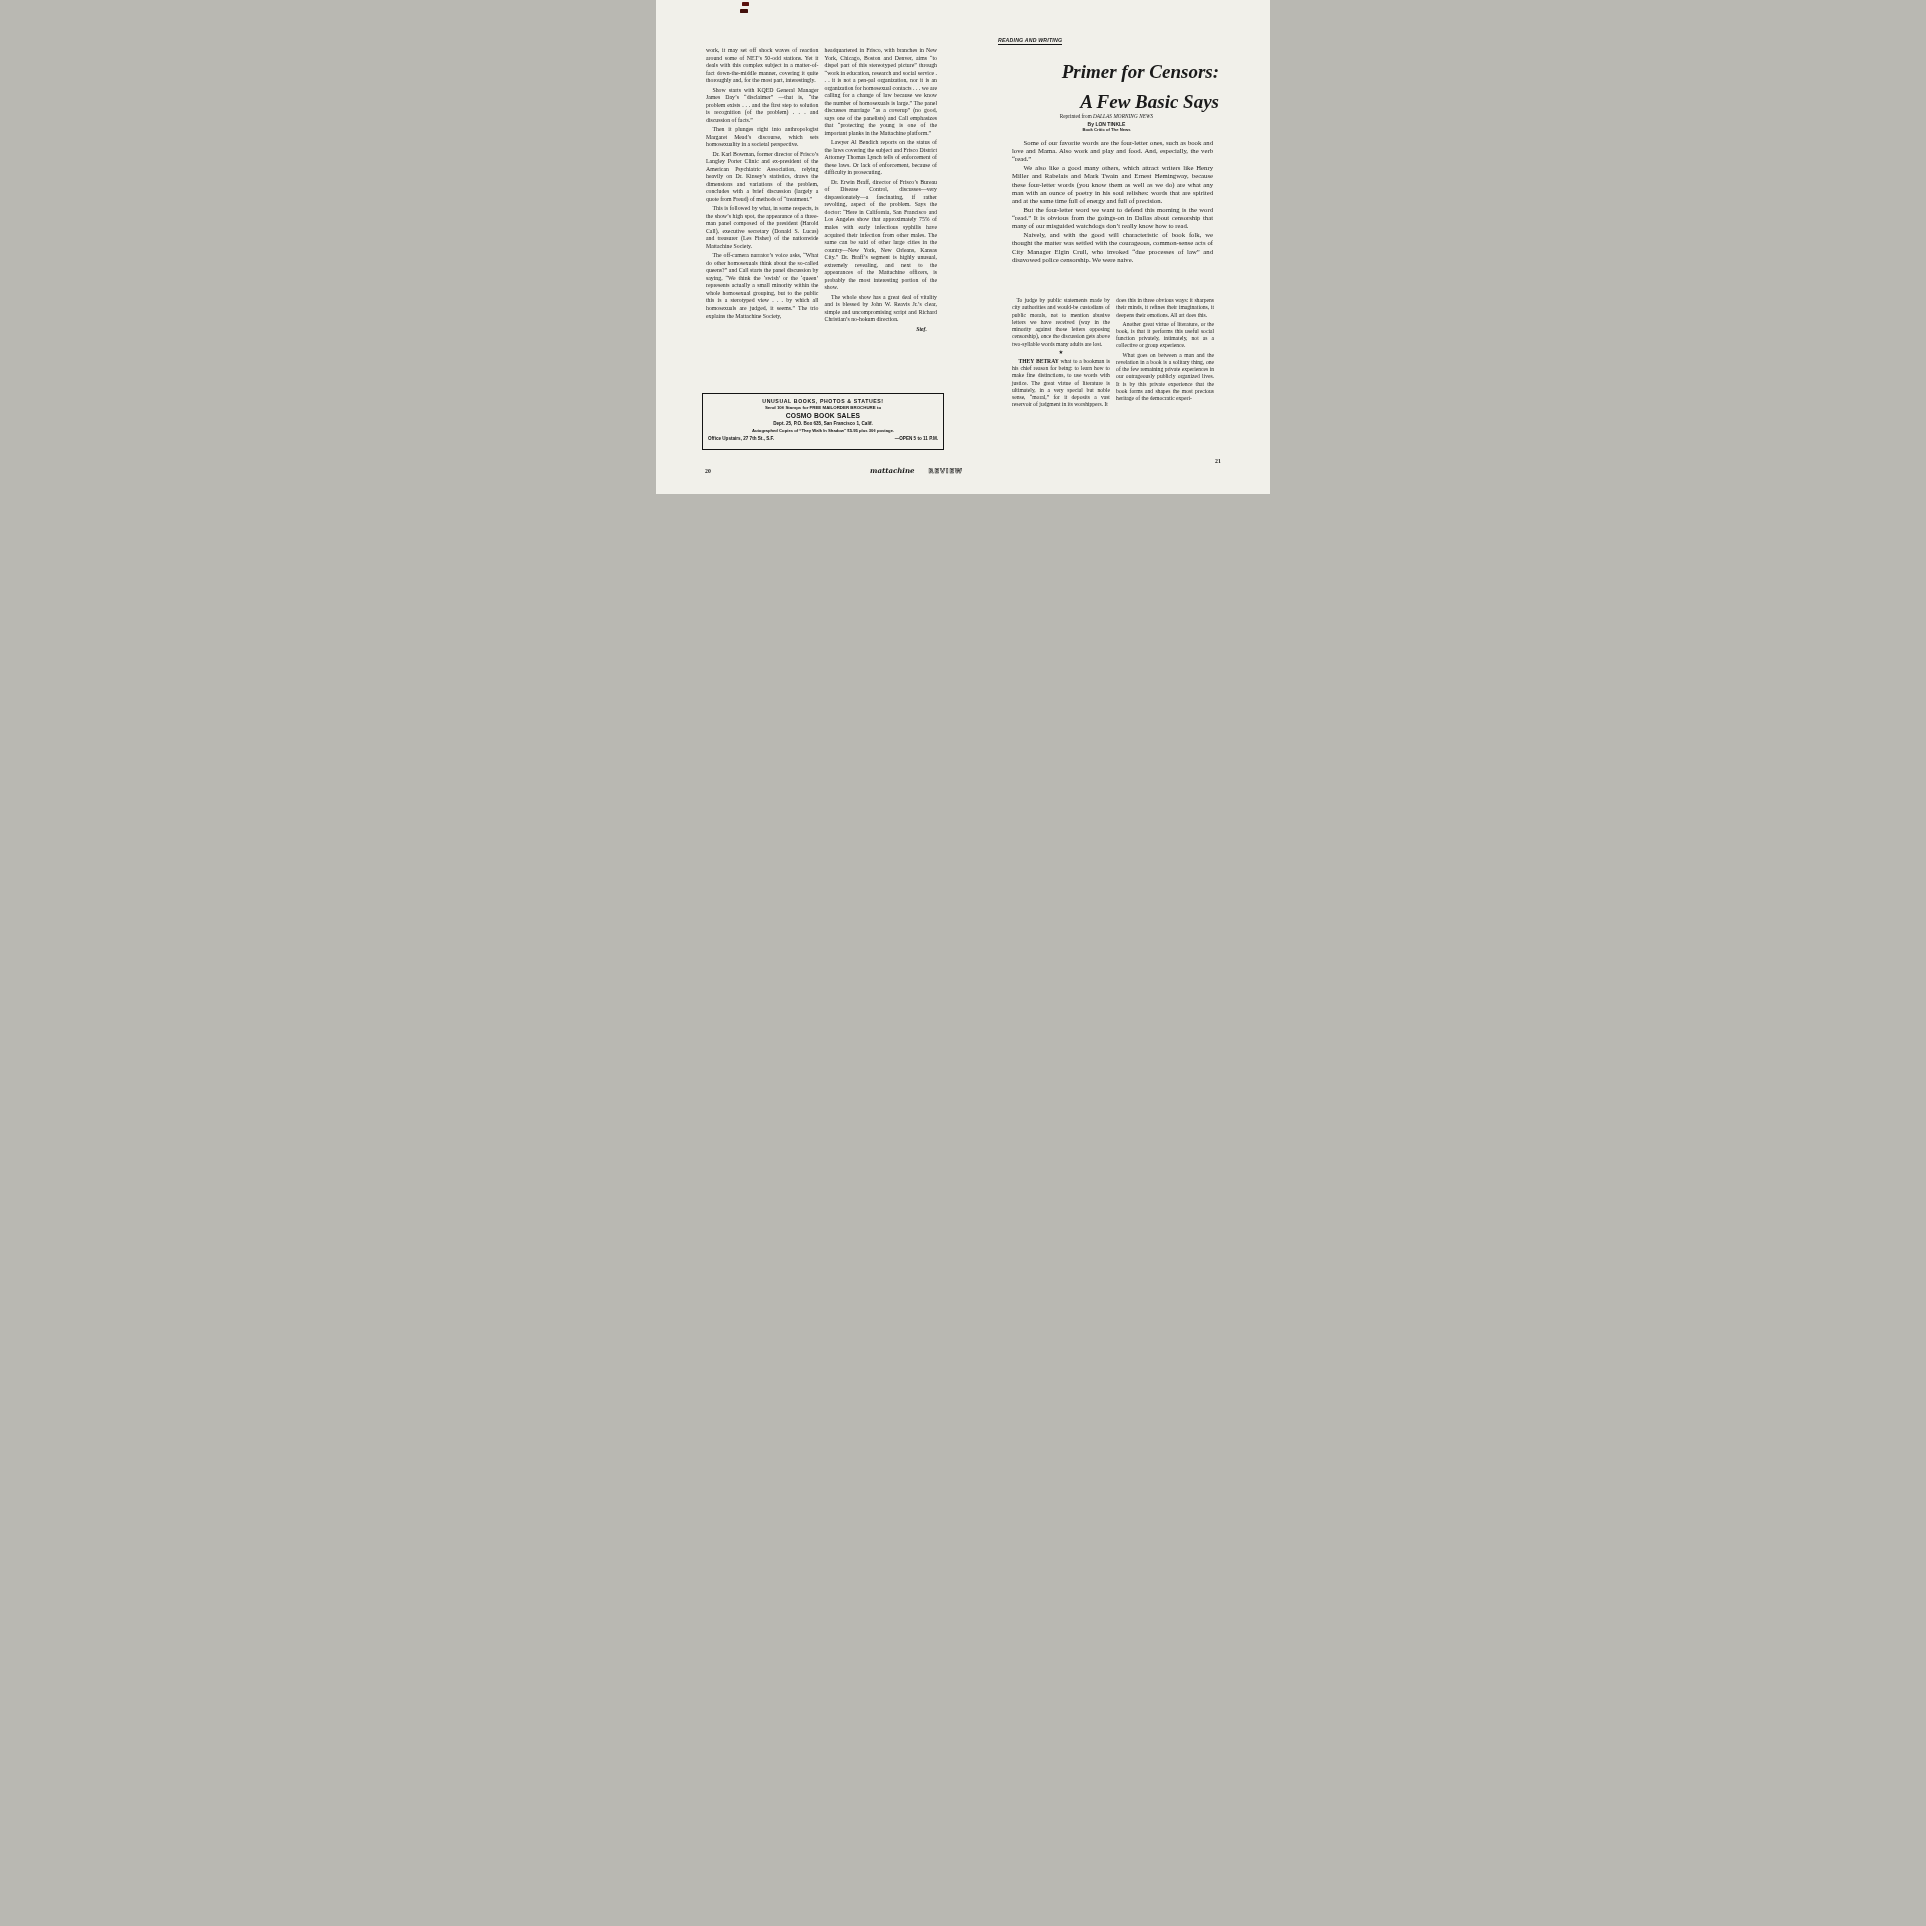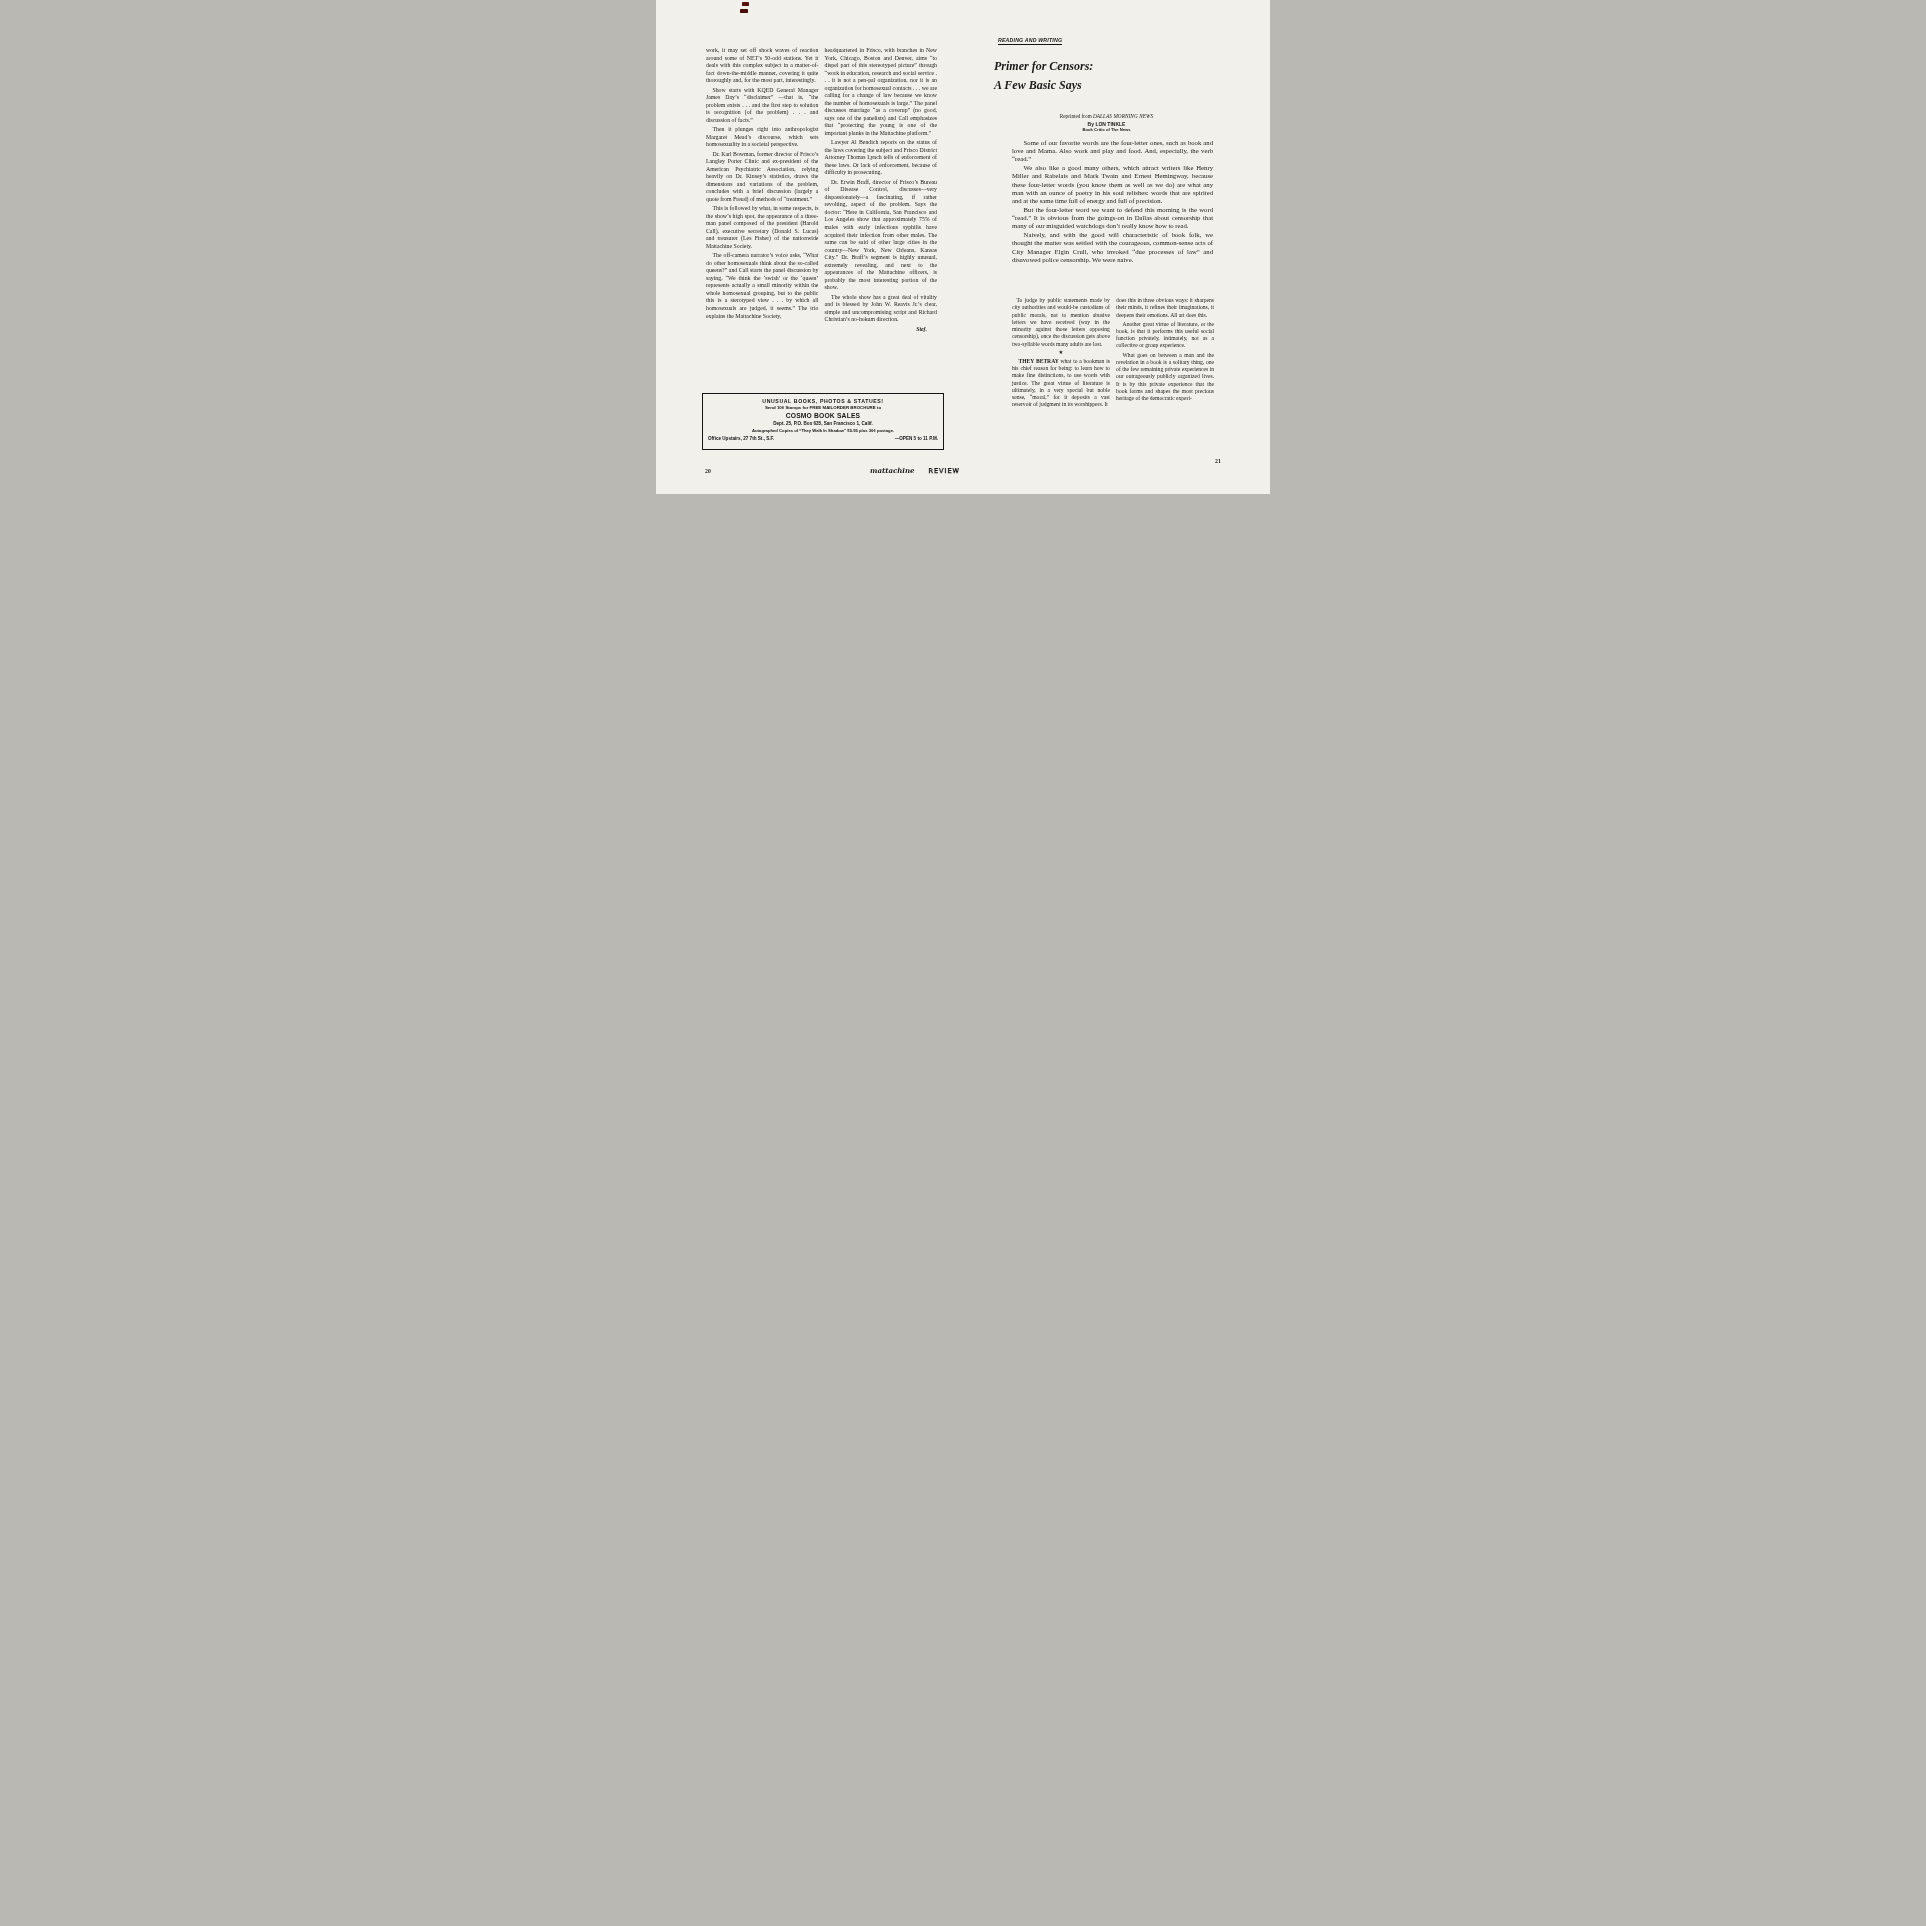--- a/index.html
+++ b/index.html
@@ -49,37 +49,37 @@
   .ad-offer    { text-align:center; font-weight:bold; font-size:4.2px;  margin-top:2.7px; }
   .ad-bottom   { display:flex; justify-content:space-between; font-weight:bold; font-size:4.6px; margin-top:2.3px; }
 
   .page-num { position:absolute; font-weight:bold; font-size:5.8px; }
   .page-num.left  { left:49px; top:468px; }
   .page-num.right { left:559px; top:458px; }
 
   .footer-logo { position:absolute; left:214px; top:466px; display:flex; align-items:baseline; gap:14px; }
   .logo-script { font-family:"DejaVu Serif", serif; font-style:italic; font-weight:bold; font-size:7px; }
   .logo-block  {
-    font-family:"DejaVu Sans", sans-serif; font-weight:400; font-size:6.5px;
+    font-family:"DejaVu Sans", sans-serif; font-weight:700; font-size:6.5px;
     letter-spacing:1px; color:#f1f0ea; -webkit-text-stroke:0.5px #141414;
   }
   @supports not (-webkit-text-stroke: 1px black) { .logo-block { color:#141414; } }
 
   
   .section-header {
     position:absolute; left:342px; top:37px;
     font-family:"Liberation Sans", sans-serif;
     font-weight:bold; font-style:italic; font-size:5.2px;
     letter-spacing:0.2px;
     border-bottom:0.8px solid #141414; padding-bottom:0.8px;
   }
   .article-title {
     position:absolute; left:338px; top:57px; width:225px;
-    text-align:left; font-style:italic; font-weight:bold;
-    font-size:12px; line-height:1.58;
+    text-align:right; font-style:italic; font-weight:bold;
+    font-size:19px; line-height:1.58;
   }
   .credit-block { position:absolute; left:338px; top:113px; width:225px; text-align:center; }
   .reprint      { font-size:5.2px; }
   .reprint .src { font-style:italic; letter-spacing:0.1px; }
   .byline       { font-family:"Liberation Sans", sans-serif; font-weight:bold; font-size:5px; margin-top:1.9px; }
   .byline-role  { font-family:"Liberation Sans", sans-serif; font-weight:bold; font-size:4.2px; margin-top:0.4px; }
 
   .intro {
     position:absolute; left:356px; top:139px; width:201px;
     font-size:6.7px; line-height:1.22; text-align:justify;

